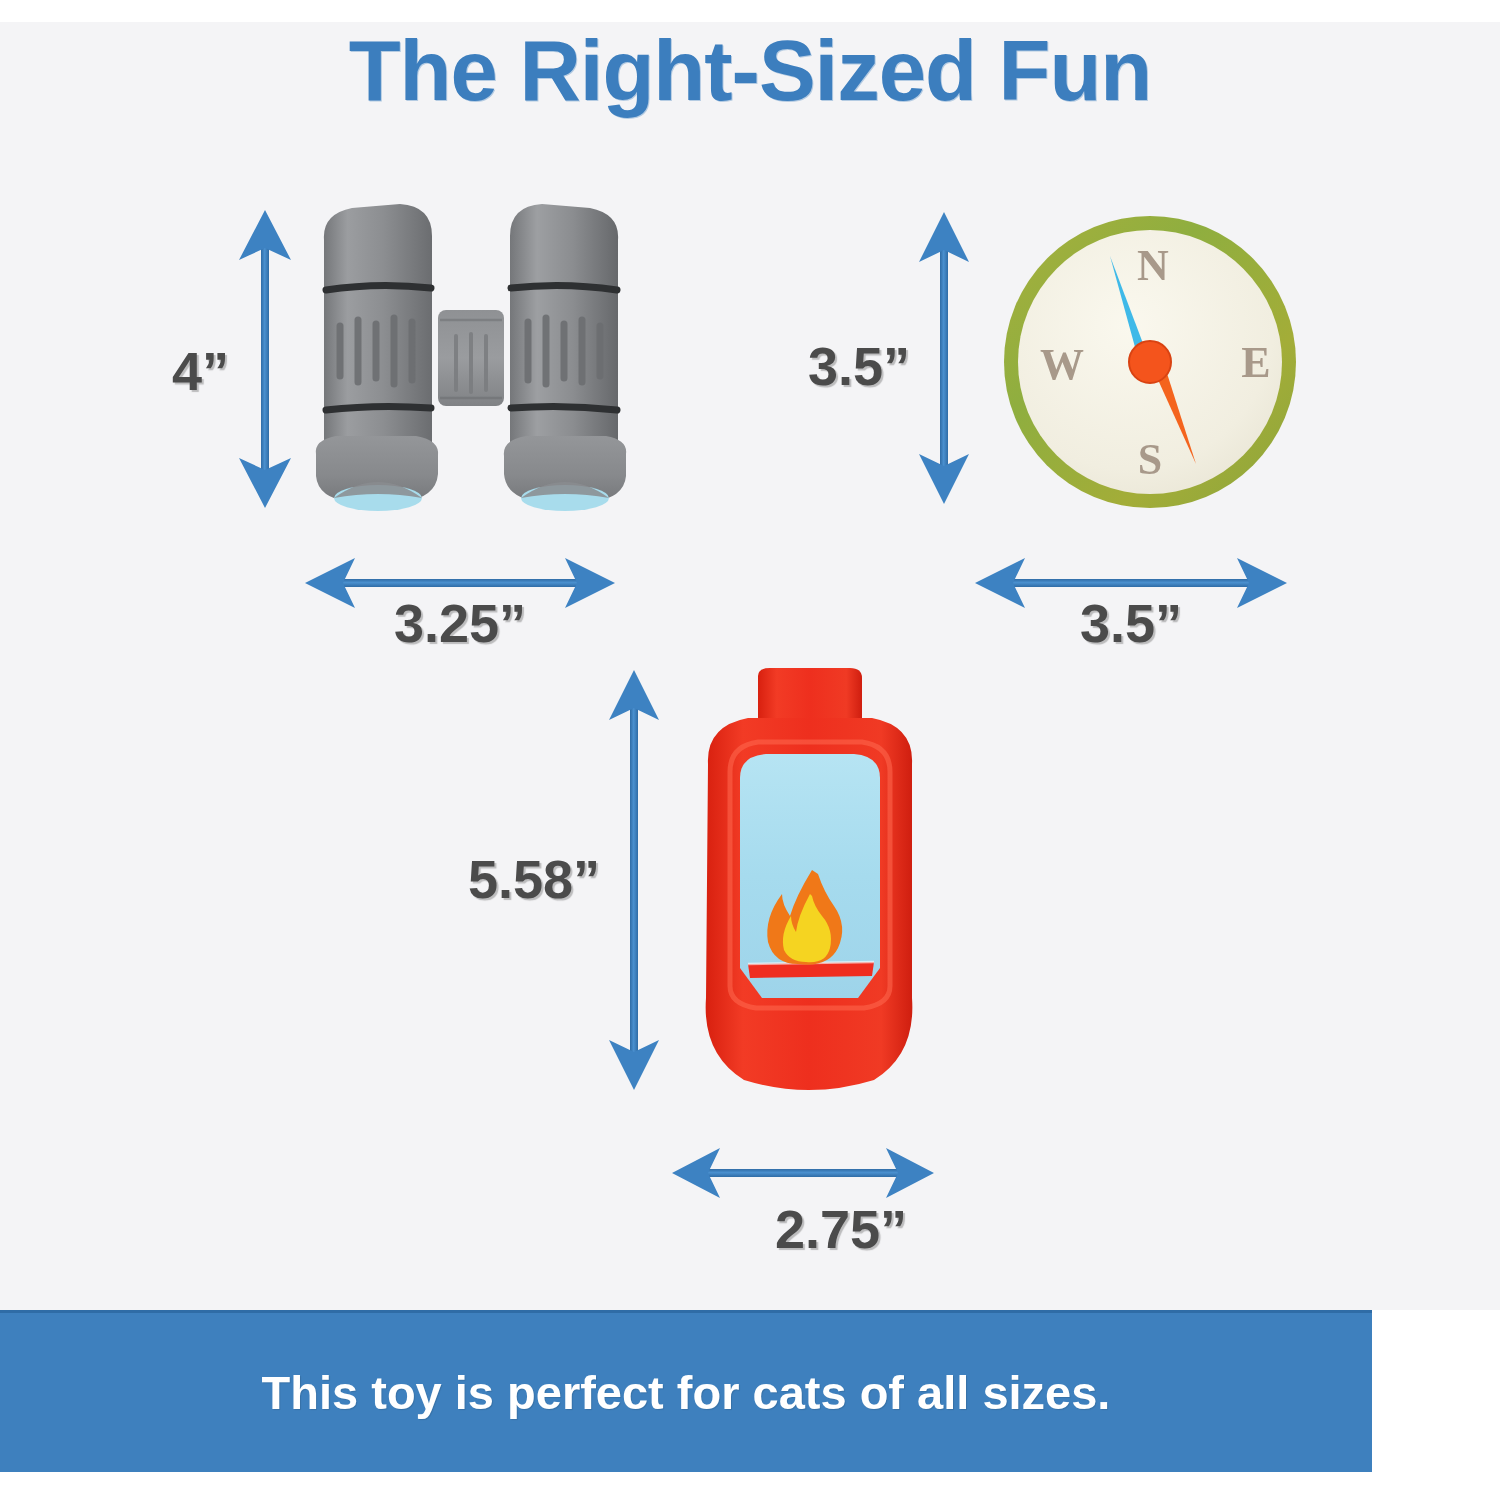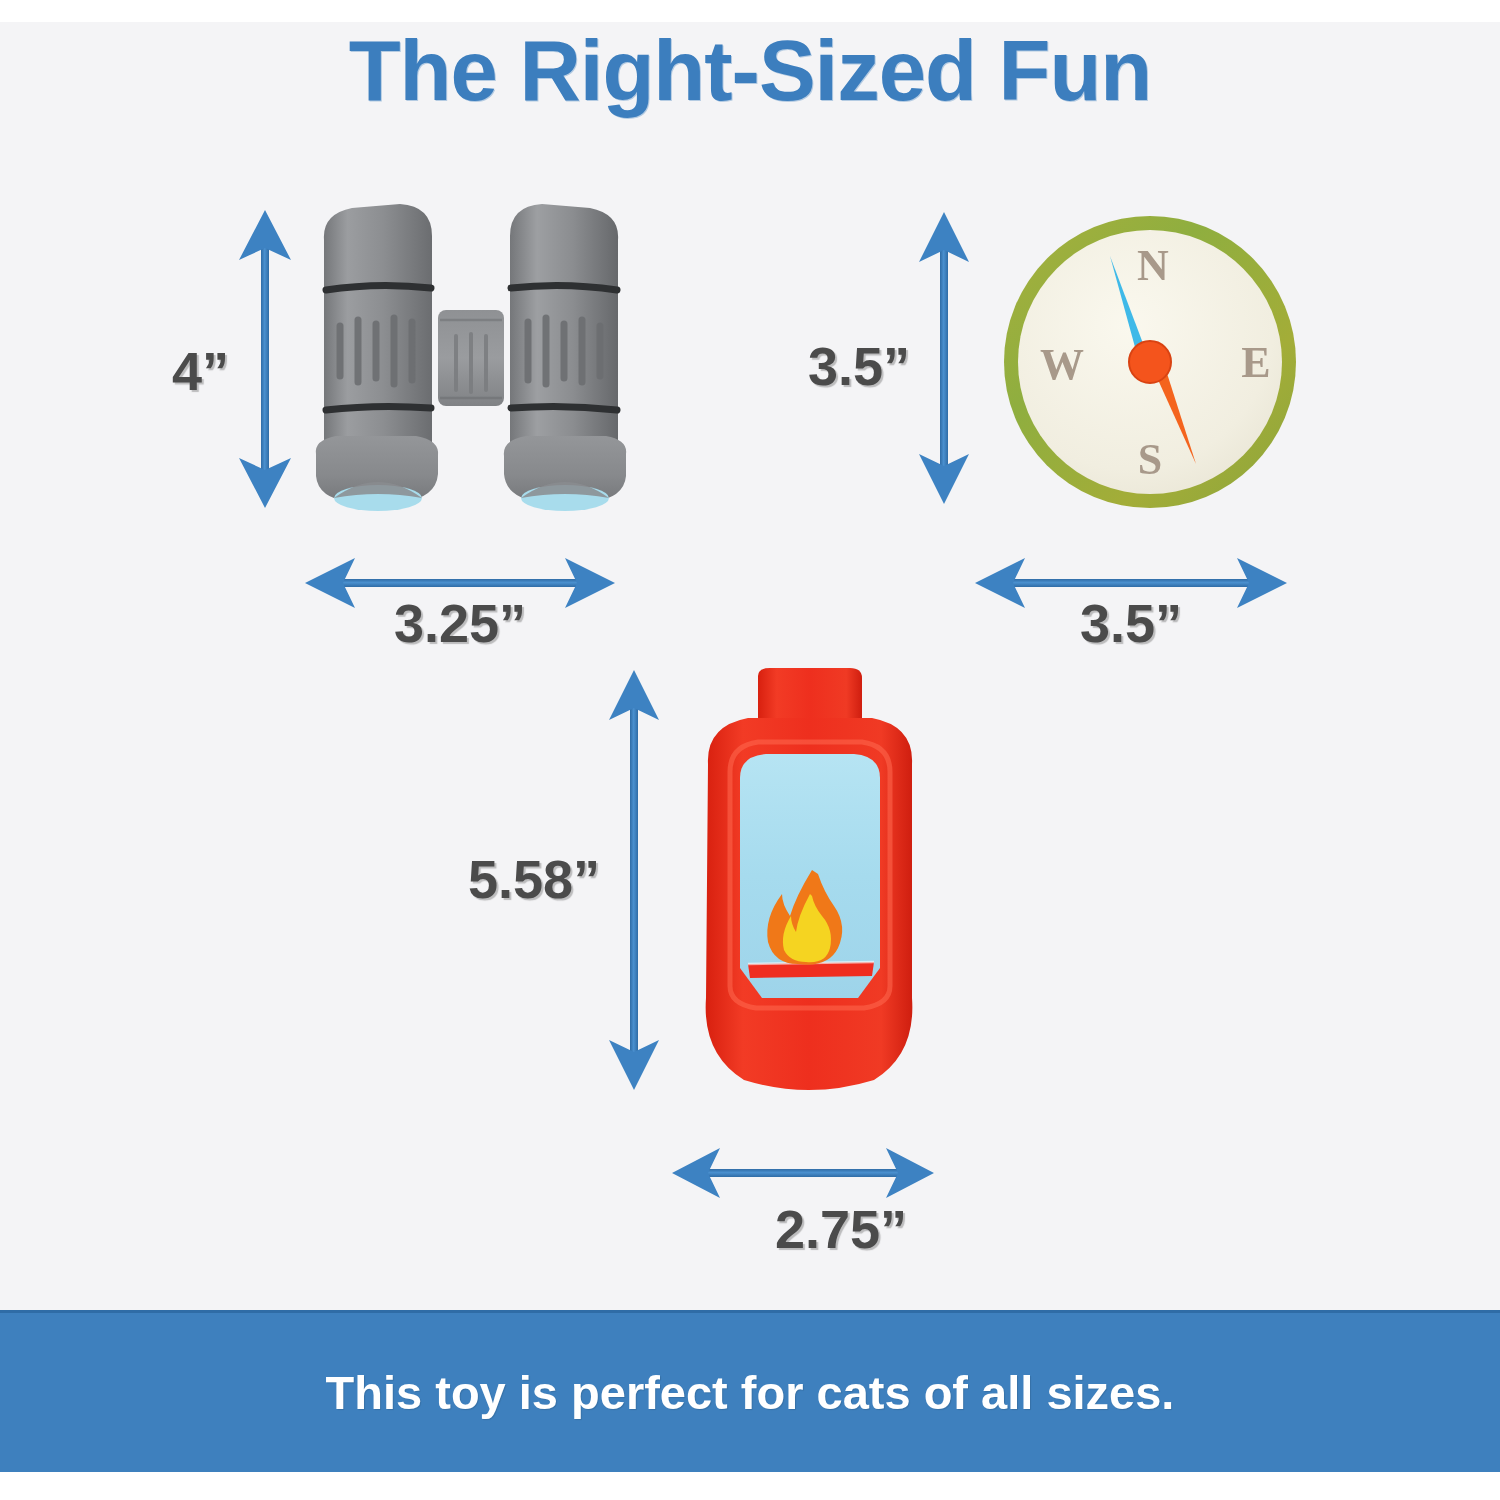--- a/index.html
+++ b/index.html
@@ -68,21 +68,21 @@
   .dim-v { font-size: 54px; }
   .dim-h { font-size: 54px; text-align: center; }
 
   
   .arrow-svg { position: absolute; overflow: visible; }
 
   
   .banner {
     position: absolute;
     left: 0; top: 1310px;
-    width: 1500px; height: 162px;
+    width: 1372px; height: 162px;
     background: #3e80be;
     border-top: 3px solid #2f6ca6;
     box-sizing: border-box;
     display: flex;
     align-items: center;
     justify-content: center;
   }
   .banner-text {
     color: #ffffff;
     font-size: 47px;

